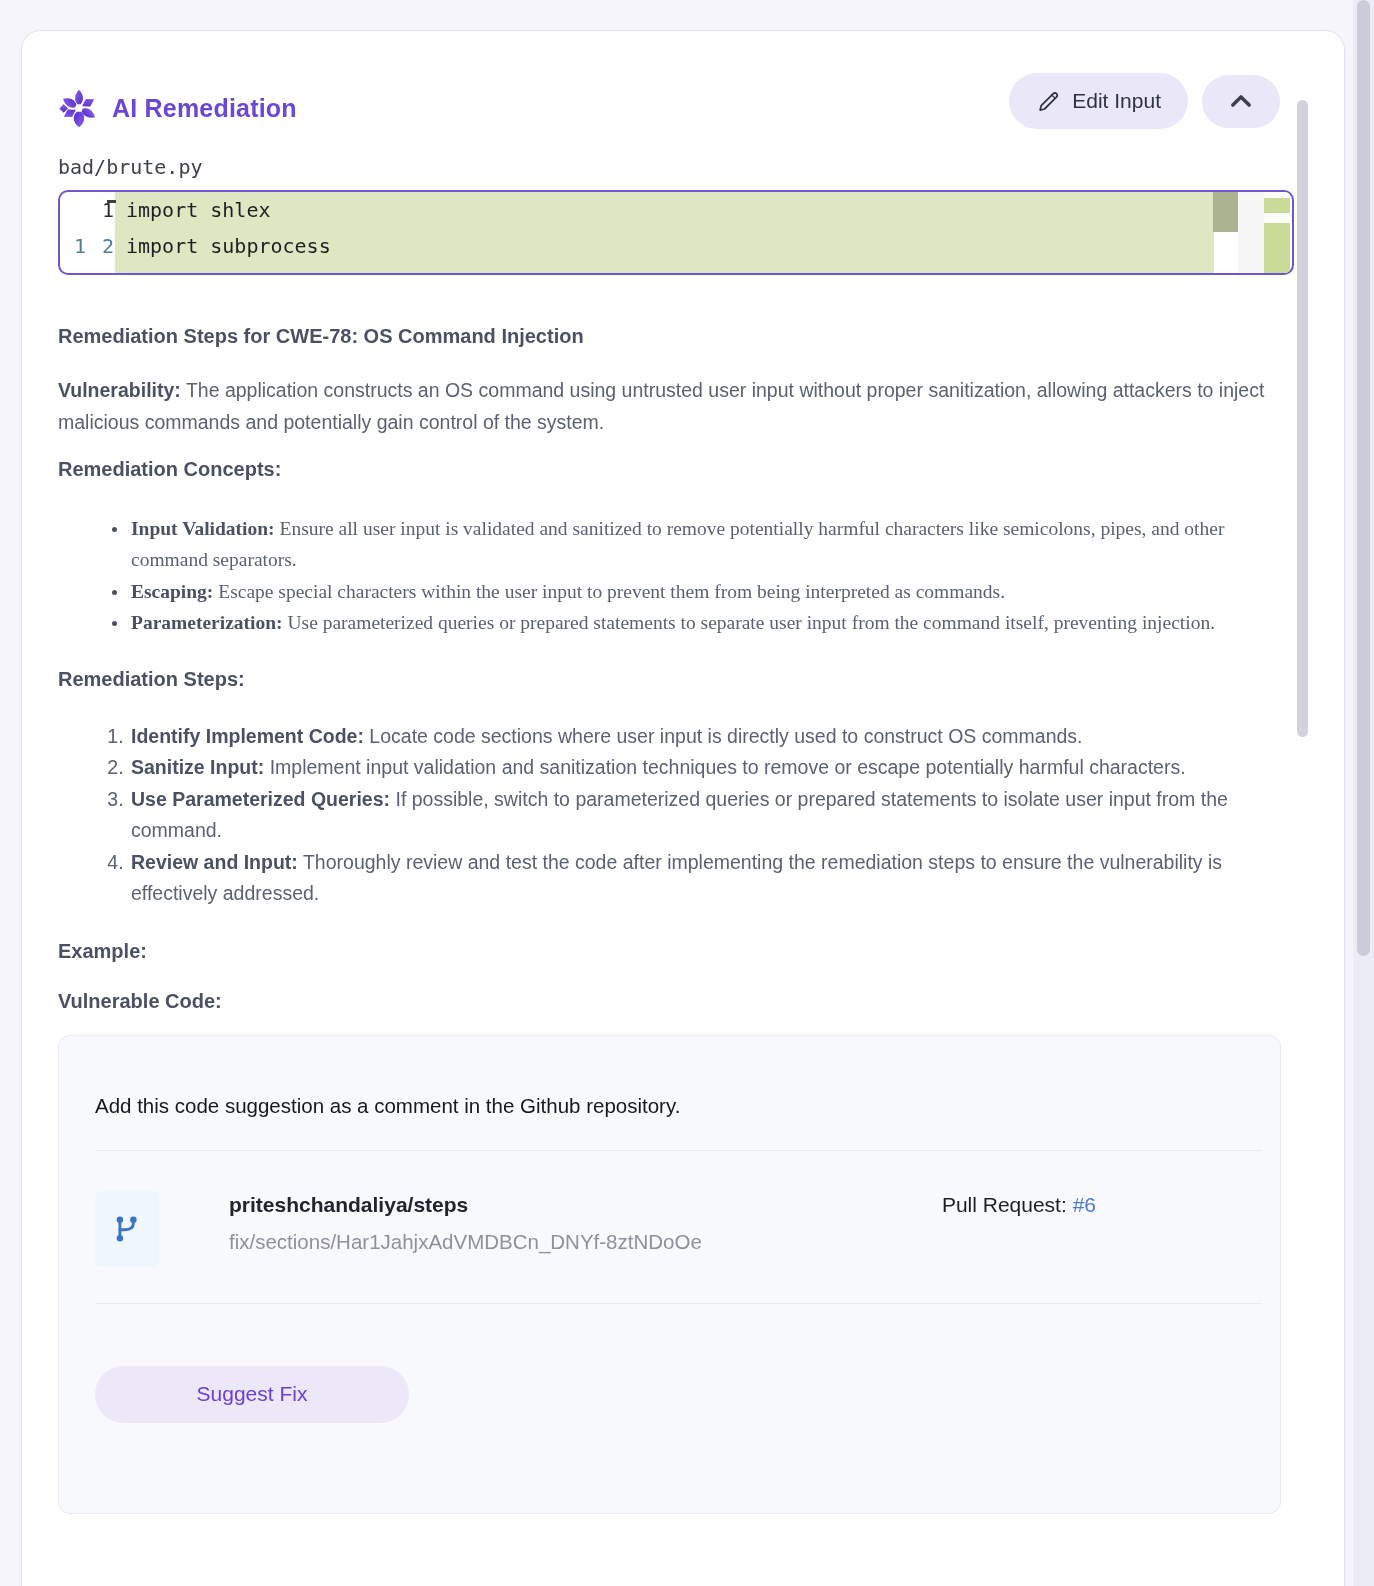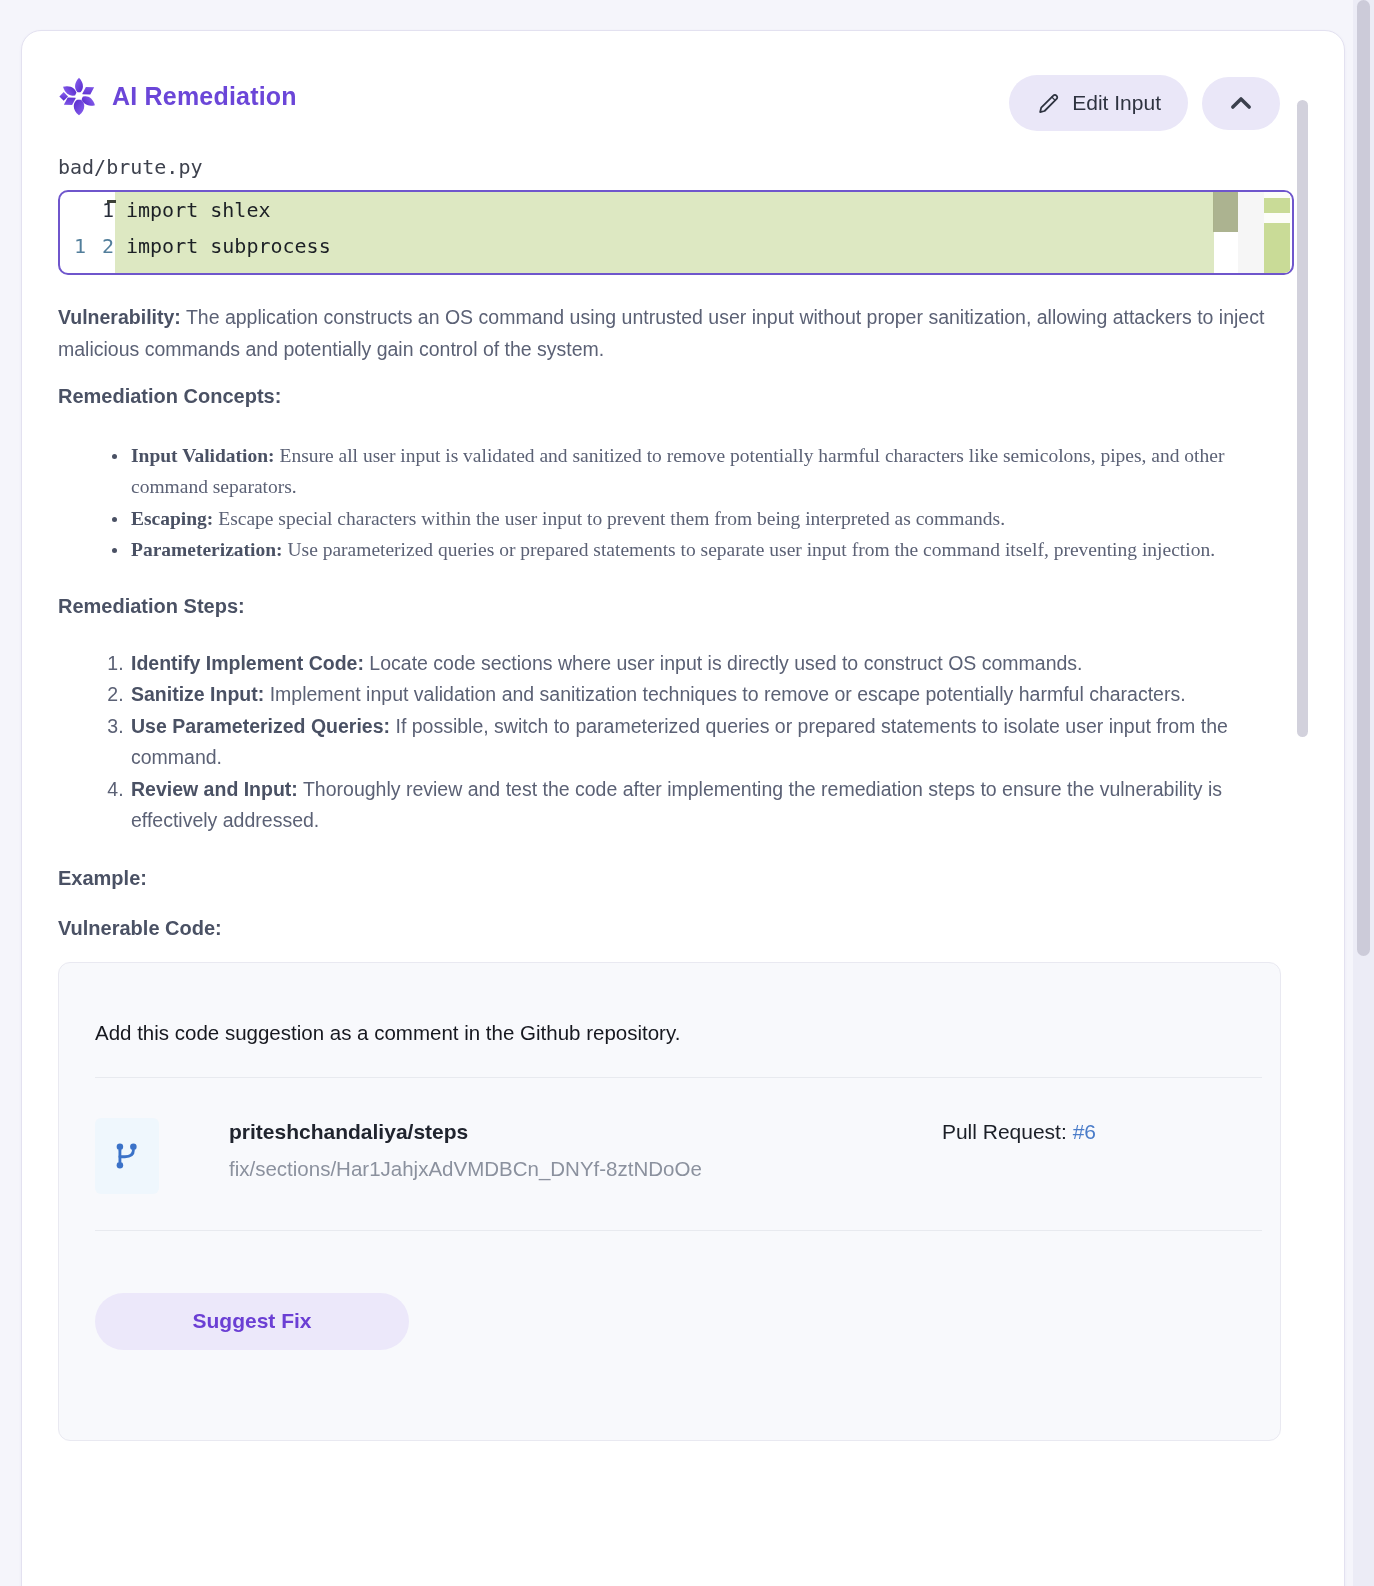--- a/index.html
+++ b/index.html
@@ -9,21 +9,21 @@
     font-family:"Liberation Sans", sans-serif;
     color:#5b6175;
   }
   .panel{
     position:absolute;left:21px;top:30px;width:1324px;height:1720px;
     background:#ffffff;border:1px solid #e3e1f0;border-radius:20px;
     box-sizing:border-box;padding:0 64px 0 36px;
     box-shadow:0 1px 3px rgba(90,80,150,0.06);
   }
   
-  .panel-header{display:flex;align-items:flex-start;margin-top:44px;height:54px;}
+  .panel-header{display:flex;align-items:flex-end;margin-top:44px;height:54px;}
   .title-wrap{display:flex;align-items:center;gap:12px;}
   .panel-title{font-size:25px;font-weight:700;color:#6b46d8;letter-spacing:.2px;}
   .header-actions{margin-left:auto;display:flex;align-items:center;gap:14px;}
   .pill-btn{
     display:flex;align-items:center;gap:11px;height:56px;padding:0 27px;
     background:#eae7f8;border:none;border-radius:999px;cursor:pointer;
     font-family:"Liberation Sans", sans-serif;font-size:21px;color:#2e3340;
   }
   .round-btn{
     width:78px;height:53px;border:none;border-radius:999px;background:#eae7f8;
@@ -82,21 +82,21 @@
   .repo-info{margin-left:70px;}
   .repo-name{font-size:21px;font-weight:700;color:#20242e;line-height:28px;}
   .repo-branch{margin-top:9px;font-size:20.5px;color:#8b919e;line-height:28px;}
   .pr-wrap{margin-left:auto;margin-right:166px;font-size:21px;line-height:28px;white-space:nowrap;}
   .pr-label{font-weight:400;color:#1b1f27;}
   .pr-link{color:#4a7cc9;text-decoration:none;}
   .divider2{border:none;border-top:1px solid #e8eaef;margin:34px 0 0;}
   .suggest-btn{
     display:block;margin-top:62px;width:314px;height:57px;border:none;border-radius:999px;
     background:#ece8fa;color:#6b3fd4;font-family:"Liberation Sans", sans-serif;
-    font-size:21px;font-weight:700;cursor:pointer;
+    font-size:21px;font-weight:400;cursor:pointer;
   }
   
   .card-scroll-thumb{
     position:absolute;left:1297px;top:100px;width:11px;height:637px;
     background:#d2d1dc;border-radius:6px;z-index:10;
   }
   .window-scrollbar{
     position:absolute;right:0;top:0;width:21px;height:1586px;background:#ececf6;z-index:11;
   }
   .window-scroll-thumb{
@@ -182,20 +182,21 @@
     </div>
     <div class="added-edge"></div>
     <div class="mini-track"></div>
     <div class="mini-map">
       <div class="mini-blk1"></div>
       <div class="mini-blk2"></div>
     </div>
     <div class="map-slider"></div>
   </div>
 
+  <div class="h-bold section-heading">Remediation Steps for CWE-78: OS Command Injection</div>
 
   <p class="para">
     <span class="lead">Vulnerability:</span>
     <span>The application constructs an OS command using untrusted user input without proper sanitization, allowing attackers to inject malicious commands and potentially gain control of the system.</span>
   </p>
 
   <div class="h-bold sub-heading">Remediation Concepts:</div>
 
   <ul class="concepts">
     <li>

